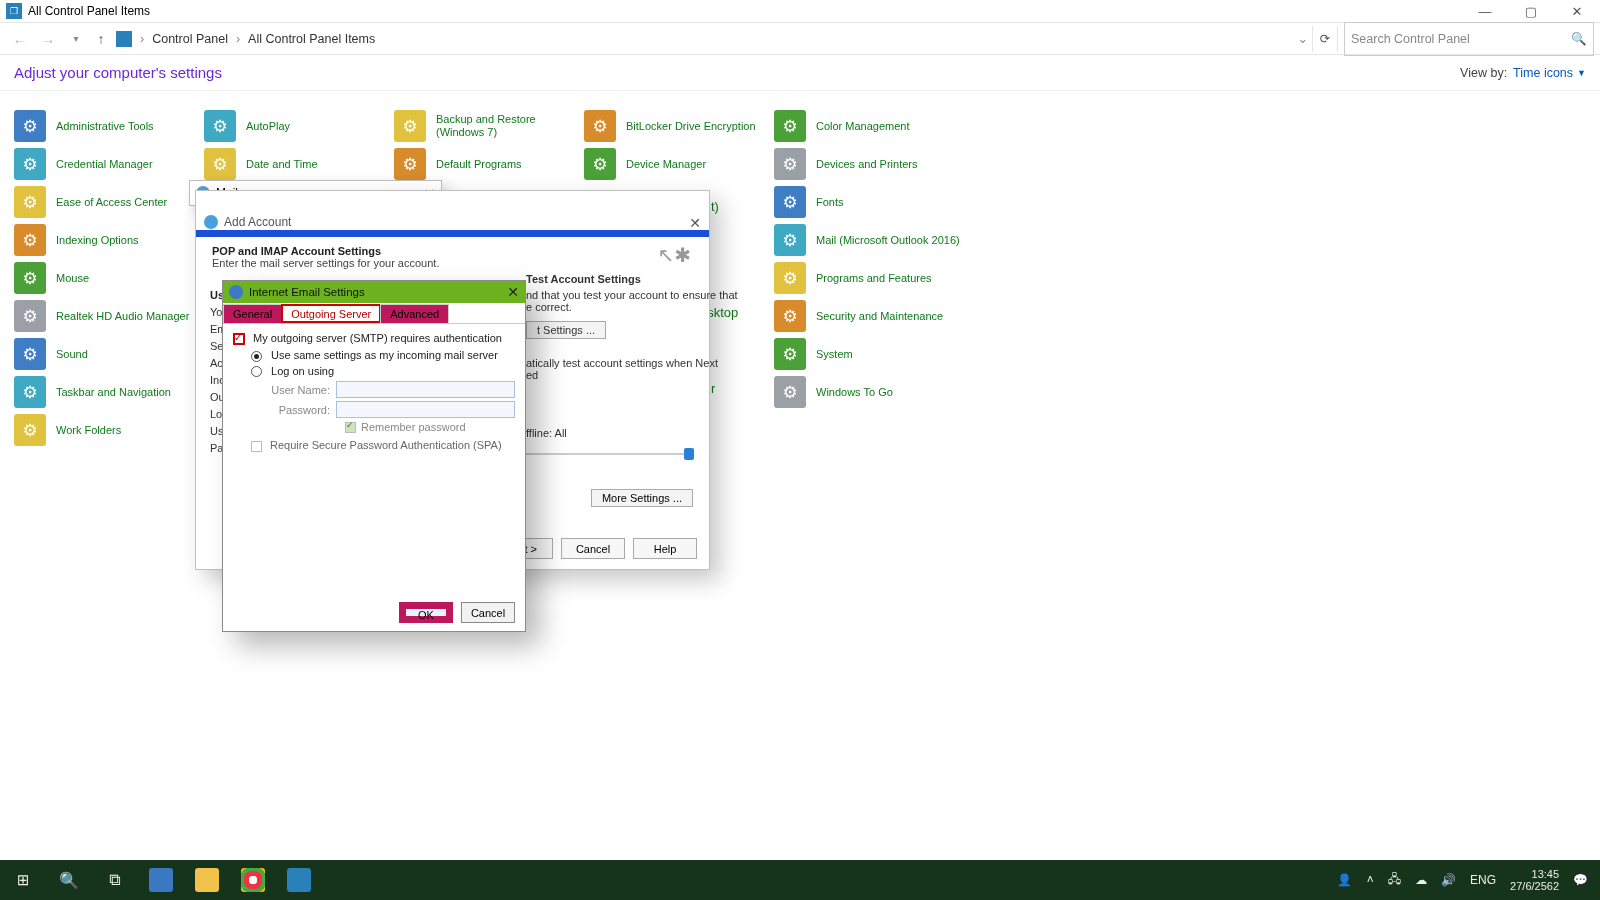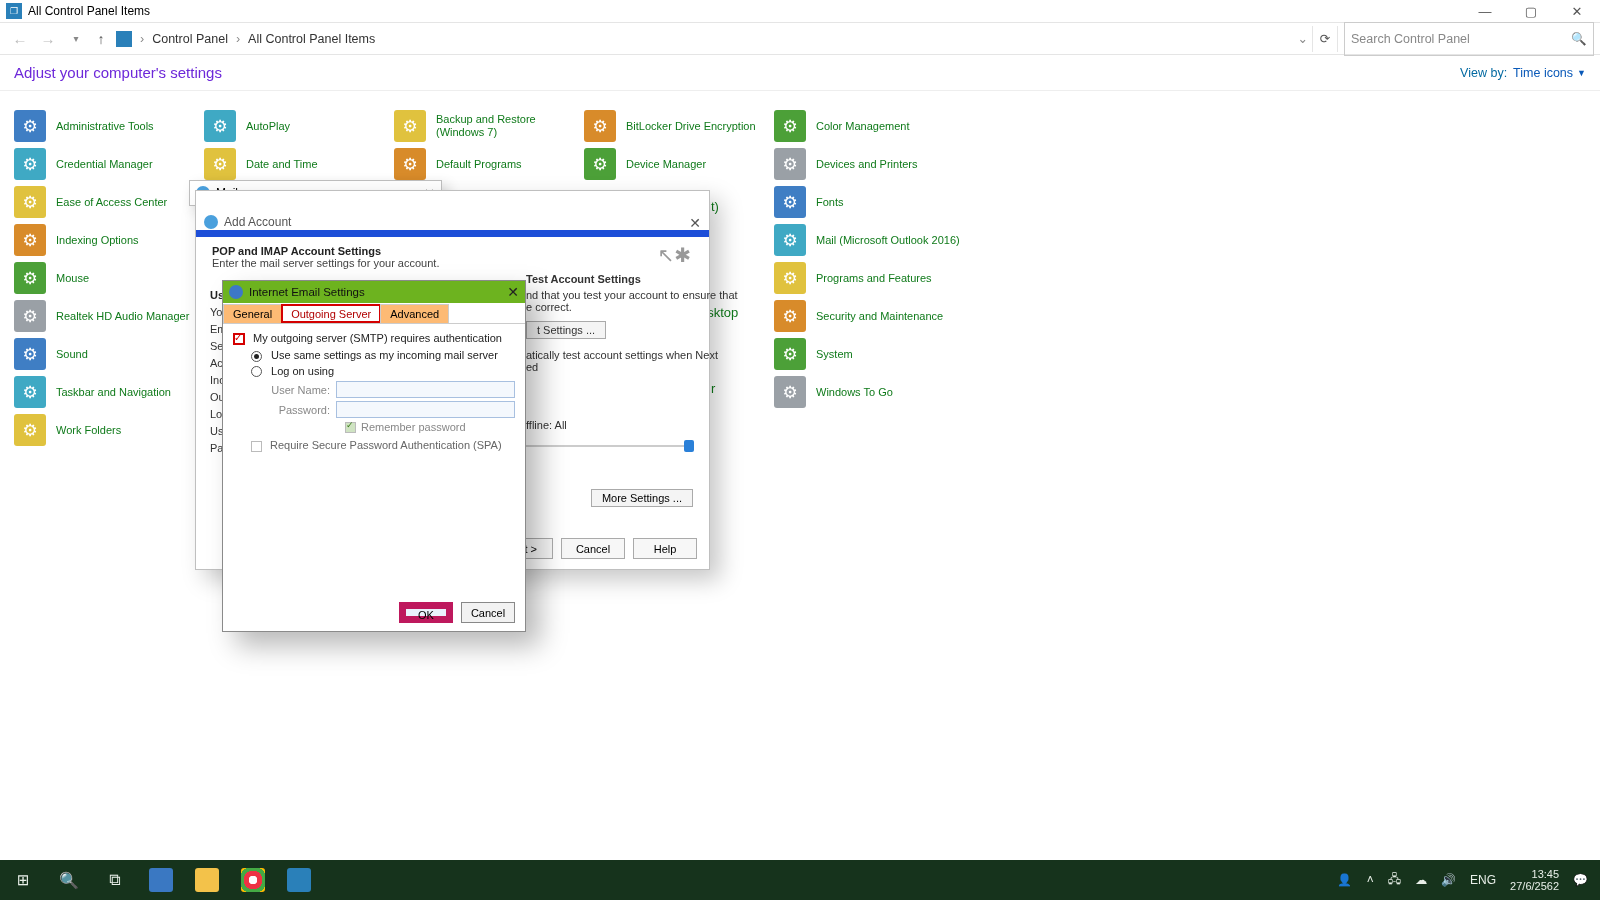--- a/index.html
+++ b/index.html
@@ -18,21 +18,21 @@
 .addrbar .crumb   { padding:0 4px; }
 .addrbar .chev    { padding:0 4px; color:#888; }
 .addrbar .addr-spacer { flex:1; }
 .addrbar .refresh { width:26px; text-align:center; color:#555; border-left:1px solid #e5e5e5; border-right:1px solid #e5e5e5; height:26px; line-height:26px;}
 .addrbar .search  { width:250px; height:26px; border:1px solid #ccc; margin-left:6px; display:flex; align-items:center; padding:16px 6px; color:#888; }
 .addrbar .search .mag { margin-left:auto; color:#666; }
 
 .subhdr { height:36px; display:flex; align-items:center; padding:0 14px; font-size:12.5px; border-bottom:1px solid #eee;}
 .subhdr .adjust { color:#6d28d9; font-size:15px; }
 .subhdr .spacer { flex:1; }
-.subhdr .viewby { color:#0369a1; margin-right:6px; }
+.subhdr .viewby { color:#404040; margin-right:6px; }
 .subhdr .viewval{ color:#0a59b8; }
 .subhdr .dd     { color:#0a59b8; font-size:9px; margin-left:4px; }
 
 .cp-grid { padding:16px 14px; }
 .cp-row  { display:flex; }
 .cp-cell { width:190px; min-height:38px; display:flex; align-items:center; margin-bottom:0px; padding:3px 0;}
 .cp-cell .cp-ico { width:32px; height:32px; margin-right:10px; flex-shrink:0; border-radius:3px; display:flex; align-items:center; justify-content:center; font-size:17px; color:#fff;}
 .cp-cell .cp-lab { color:#0f7a1a; font-size:11px; line-height:1.15; }
 .cp-hidden { visibility:hidden; }
 
@@ -69,21 +69,21 @@
 .addacc .aa-foot{ position:absolute; right:12px; bottom:10px; display:flex; gap:8px;}
 .addacc .aa-foot .btn{ border:1px solid #aaa; background:#f7f7f7; font-size:11px; width:64px; height:21px;}
 .addacc .more-btn{ position:absolute; right:16px; bottom:62px; border:1px solid #aaa; background:#f4f4f4; padding:2px 10px; font-size:11px;}
 
 
 .ies { position:absolute; left:222px; top:280px; width:304px; height:352px; background:#fff; border:1px solid #8a8a8a; box-shadow:14px 14px 26px rgba(0,0,0,.28); }
 .ies .ies-title { height:22px; background:#6db31f; color:#111; display:flex; align-items:center; padding:0 6px; font-size:11.5px;}
 .ies .ies-title .ies-ico{width:14px;height:14px;border-radius:50%;background:#3d78c7;margin-right:6px;}
 .ies .ies-title .x{ margin-left:auto; font-size:14px; color:#222;}
 .ies .tabs { display:flex; height:21px; border-bottom:1px solid #ccc; font-size:11px;}
-.ies .tab  { padding:3px 9px; border:1px solid #ccc; border-bottom:none; background:#fdba74; margin-right:-1px; margin-top:1px;}
+.ies .tab  { padding:3px 9px; border:1px solid #ccc; border-bottom:none; background:#be185d; margin-right:-1px; margin-top:1px;}
 .ies .tab.active{ background:#fff; border:2px solid #d40000; color:#b10000; padding:2px 8px;}
 .ies .ies-body{ padding:8px 10px; font-size:11px; color:#222;}
 .ies .chk{ width:12px;height:12px; border:2px solid #d40000; display:inline-block; vertical-align:middle; margin-right:5px; position:relative;}
 .ies .chk::after{content:"✓"; color:#d40000; font-size:10px; position:absolute; left:-1px; top:-3px;}
 .ies .radio{ width:11px;height:11px;border:1px solid #555;border-radius:50%;display:inline-block;vertical-align:middle;margin:0 6px 0 18px; position:relative;}
 .ies .radio.sel::after{content:"";position:absolute;left:2px;top:2px;width:5px;height:5px;background:#222;border-radius:50%;}
 .ies .ind{ margin-left:36px; margin-top:4px;}
 .ies .frow{ display:flex; align-items:center; margin:3px 0;}
 .ies .flab{ width:70px; text-align:right; color:#888; font-size:11px; margin-right:6px;}
 .ies .finp{ width:186px; height:17px; border:1px solid #a8c0e0; background:#f4f8fd;}
@@ -378,21 +378,21 @@
         <div class="aa-line">Log</div>
         <div class="aa-line">Use</div>
         <div class="aa-line">Pas</div>
       </div>
   </div>
   <div class="aa-right">
     <div class="hdr">Test Account Settings</div>
     <div><span>nd that you test your account to ensure that</span></div>
     <div><span>e correct.</span></div>
     <div class="btn">t Settings ...</div>
-    <div style="margin-top:10px"><span>atically test account settings when Next</span></div>
+    <div style="margin-top:18px"><span>atically test account settings when Next</span></div>
     <div><span>ed</span></div>
     <div style="margin-top:46px"><span>ffline:   All</span></div>
     <div class="sl"></div>
   </div>
   <div class="more-btn">More Settings ...</div>
   <div class="aa-foot">
     <button class="btn">Next &gt;</button>
     <button class="btn">Cancel</button>
     <button class="btn">Help</button>
   </div>

